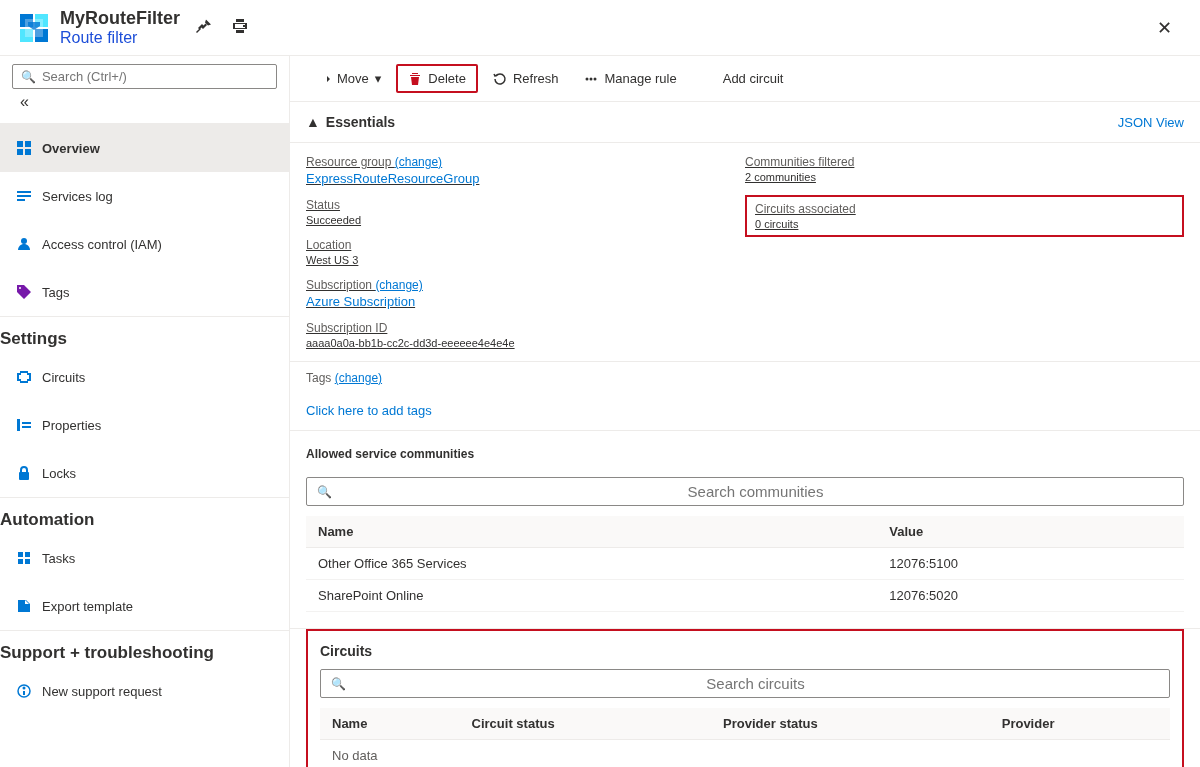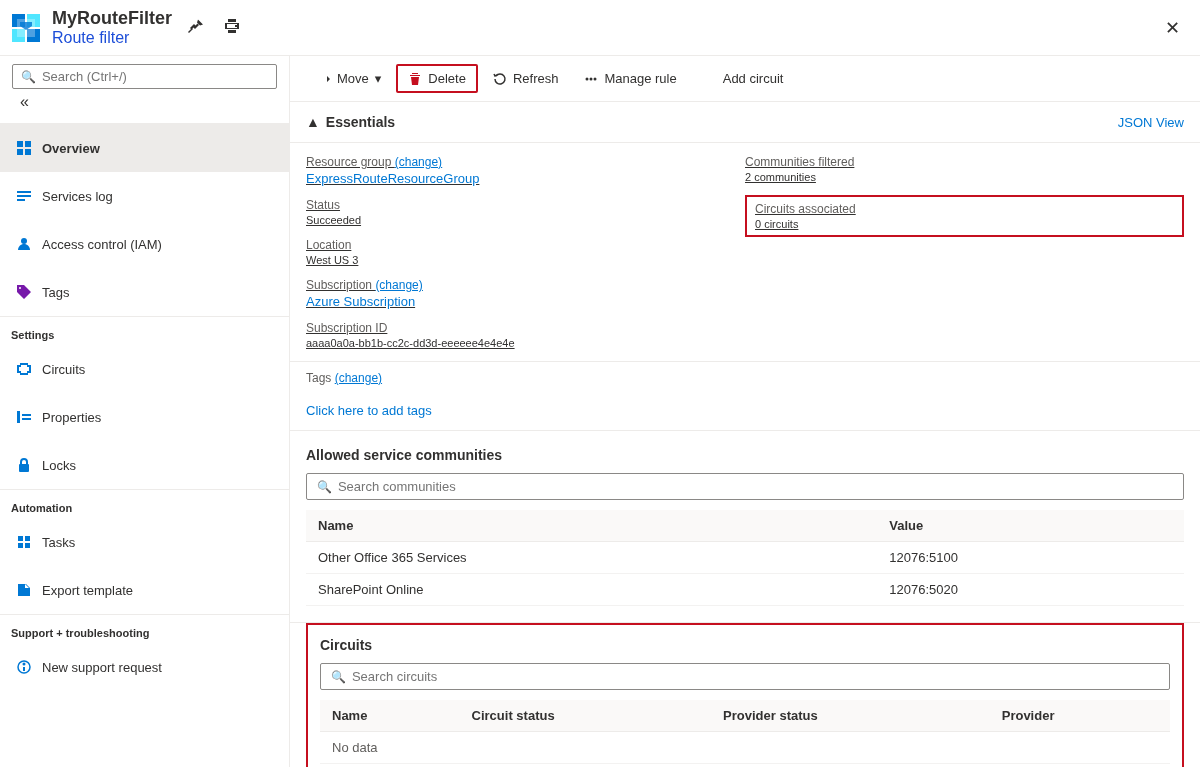--- a/index.html
+++ b/index.html
@@ -1,21 +1,21 @@
 <!DOCTYPE html>
 <html><head>
   <meta charset="utf-8">
   <style>
     * { box-sizing: border-box; margin: 0; padding: 0; }
     body { font-family: 'Segoe UI', Arial, sans-serif; font-size: 13px; color: #323130; background: #fff; display: flex; flex-direction: column; height: 767px; overflow: hidden; }
 
     
     .title-bar {
       display: flex; align-items: center; justify-content: space-between;
-      padding: 8px 12px; border-bottom: 1px solid #edebe9; background: #fff;
+      padding: 8px 20px; border-bottom: 1px solid #edebe9; background: #fff;
       min-height: 48px;
     }
     .title-bar-left { display: flex; align-items: center; gap: 12px; }
     .title-icon { width: 28px; height: 28px; display: flex; align-items: center; justify-content: center; }
     .title-icon svg { width: 28px; height: 28px; }
     .title-text { display: flex; flex-direction: column; }
     .title-name { font-size: 18px; font-weight: 600; color: #323130; }
     .title-sub { font-size: 16px; color: #1d4ed8; }
     .title-action-btn { background: none; border: none; cursor: pointer; color: #323130; font-size: 16px; padding: 4px; }
     .close-btn { background: none; border: none; cursor: pointer; font-size: 18px; color: #323130; padding: 4px 8px; }
@@ -25,21 +25,21 @@
 
     
     .sidebar { width: 290px; border-right: 1px solid #edebe9; background: #fff; display: flex; flex-direction: column; overflow-y: auto; flex-shrink: 0; }
     .sidebar-search { padding: 8px 12px; border-bottom: 1px solid #edebe9; }
     .sidebar-search-inner { display: flex; align-items: center; border: 1px solid #8a8886; border-radius: 2px; padding: 4px 8px; gap: 6px; background: #fff; }
     .sidebar-search-inner input { border: none; outline: none; font-size: 13px; width: 100%; color: #323130; }
     .sidebar-collapse { background: none; border: none; cursor: pointer; font-size: 16px; color: #323130; padding: 4px; margin-left: 4px; }
     .nav-item { display: flex; align-items: center; gap: 10px; padding: 16px 16px; cursor: pointer; color: #323130; font-size: 13px; }
     .nav-item.active { background: #edebe9; font-weight: 600; }
     .nav-item .nav-icon { width: 16px; height: 16px; display: flex; align-items: center; justify-content: center; flex-shrink: 0; }
-    .section-header { padding: 12px 16px 4px 11px; font-size: 11px; font-weight: 700; color: #323130; border-top: 1px solid #edebe9; }
+    .section-header { padding: 12px 16px 4px 0; font-size: 17px; font-weight: 700; color: #323130; border-top: 1px solid #edebe9; }
 
     
     .content-area { flex: 1; display: flex; flex-direction: column; overflow: hidden; }
 
     
     .toolbar { display: flex; align-items: center; gap: 4px; padding: 8px 16px; border-bottom: 1px solid #edebe9; background: #fff; flex-shrink: 0; }
     .toolbar-btn { display: flex; align-items: center; gap: 6px; background: none; border: 1px solid transparent; border-radius: 2px; padding: 5px 10px; cursor: pointer; font-size: 13px; color: #323130; white-space: nowrap; }
     .toolbar-btn.delete-btn { border: 2px solid #c50f1f; color: #323130; }
 
     
@@ -56,23 +56,23 @@
     .essentials-value { font-size: 11px; color: #323130; }
     .essentials-link { color: #0078d4; cursor: pointer; text-decoration: none; font-size: 13px; }
     .essentials-change { color: #0078d4; font-size: 12px; cursor: pointer; }
     .circuits-box { border: 2px solid #c50f1f; padding: 4px 8px; display: inline-block; }
 
     
     .tags-row { padding: 8px 16px 12px; border-bottom: 1px solid #edebe9; }
 
     
     .section { padding: 16px; border-bottom: 1px solid #edebe9; }
-    .section-title { font-size: 14px; font-weight: 600; margin-bottom: 10px; }
+    .section-title { font-size: 12px; font-weight: 600; margin-bottom: 16px; }
     .search-bar { display: flex; align-items: center; border: 1px solid #8a8886; border-radius: 2px; padding: 5px 10px; gap: 6px; margin-bottom: 10px; }
-    .search-bar input { border: none; outline: none; font-size: 13px; width: 100%; }
+    .search-bar input { border: none; outline: none; font-size: 15px; width: 100%; text-align: center; }
     .data-table { width: 100%; border-collapse: collapse; }
     .data-table th { text-align: left; padding: 8px 12px; font-size: 13px; font-weight: 600; border-bottom: 1px solid #edebe9; background: #faf9f8; }
     .data-table td { text-align: left; padding: 8px 12px; font-size: 13px; border-bottom: 1px solid #f3f2f1; }
 
     
     .circuits-section { margin: 0 16px 16px; border: 2px solid #c50f1f; padding: 12px; }
     .circuits-section-title { font-size: 14px; font-weight: 600; margin-bottom: 10px; }
 
     
     .icon-search { color: #605e5c; font-size: 12px; }

